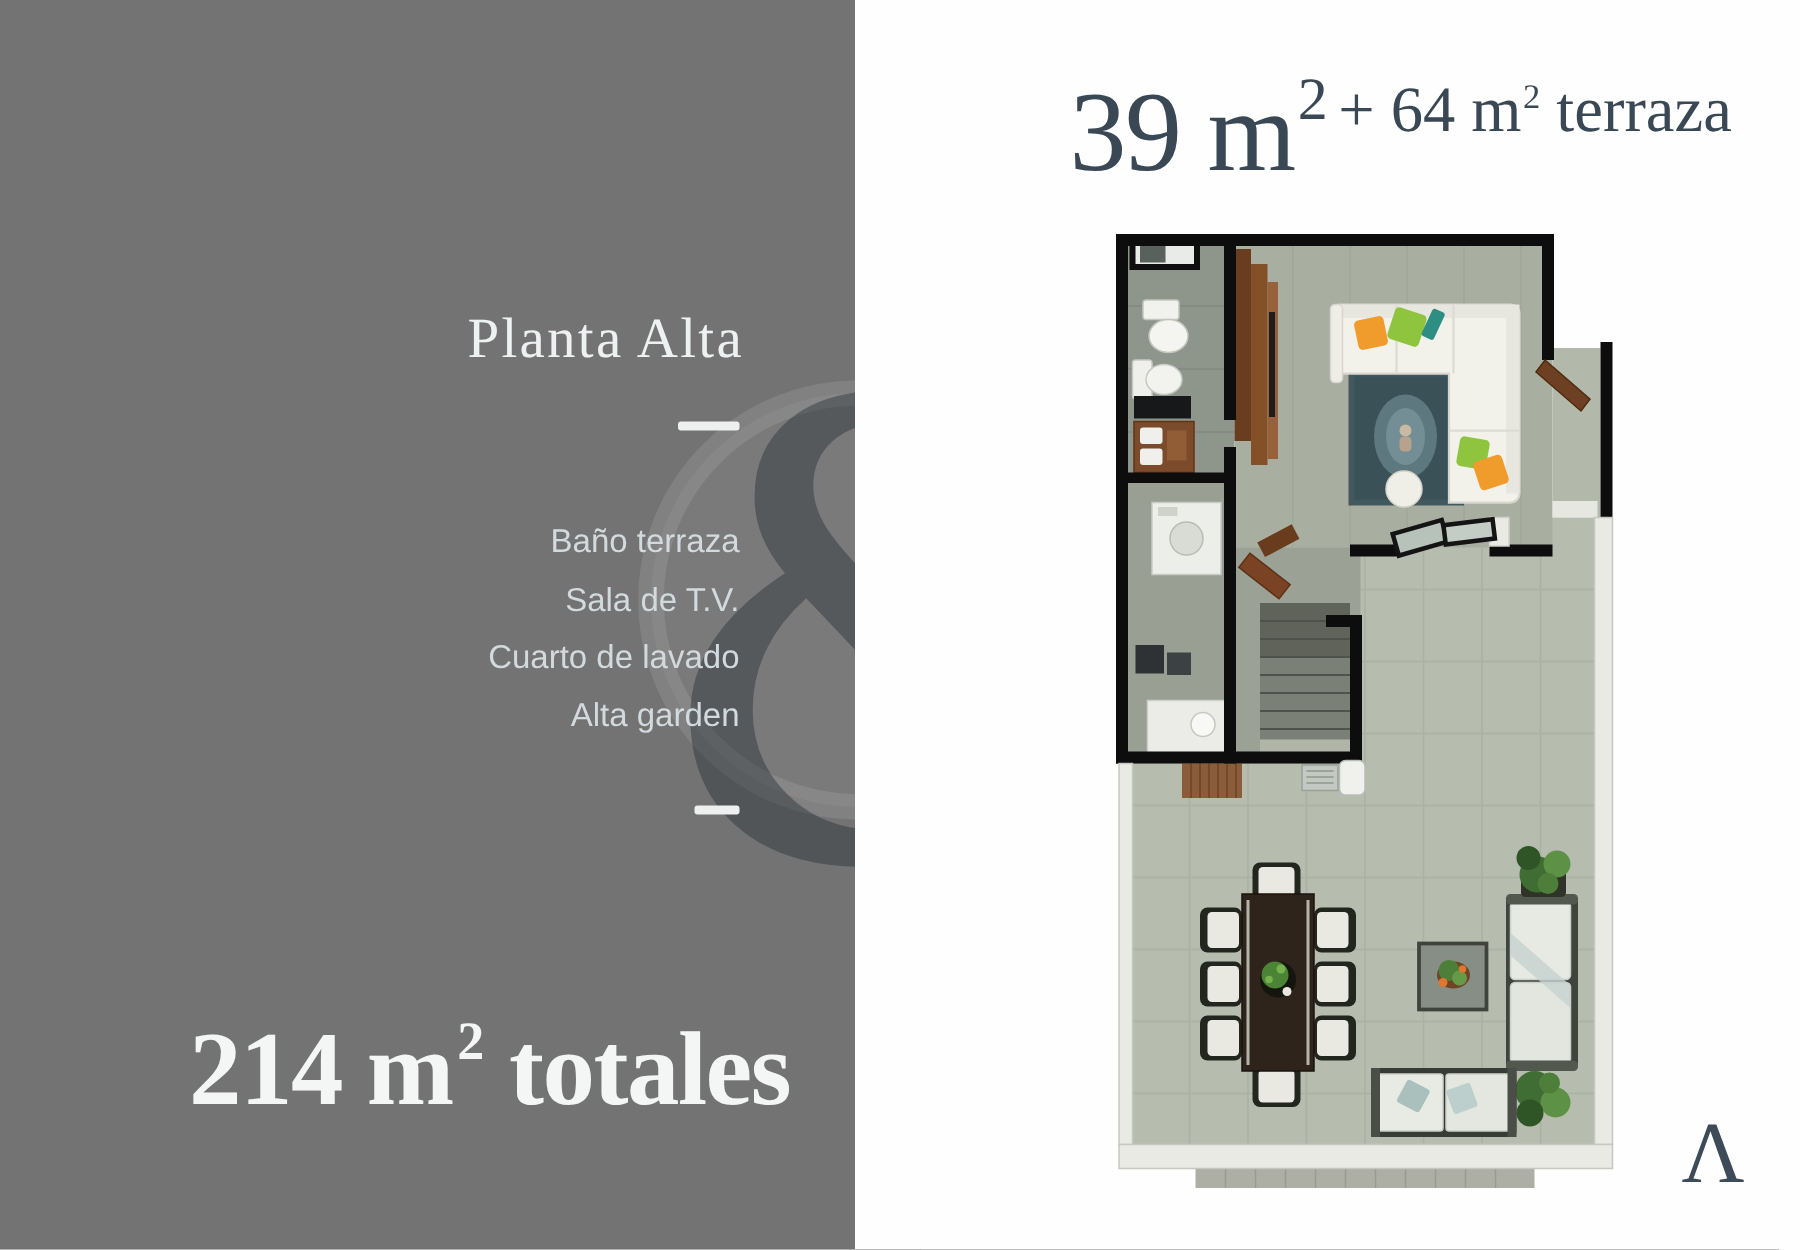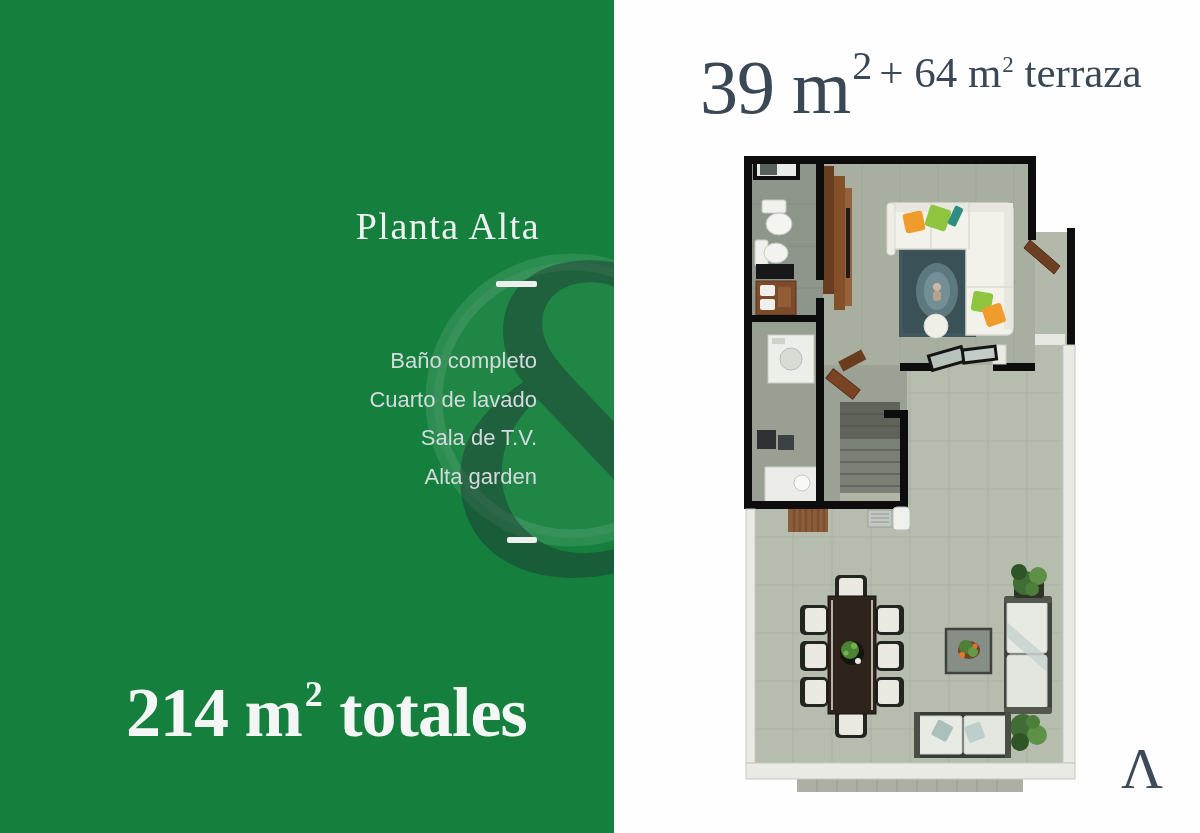--- a/index.html
+++ b/index.html
@@ -1,36 +1,36 @@
 <!DOCTYPE html>
 <html><head>
 <meta charset="utf-8">
 <style>
   html,body{margin:0;padding:0;background:#888;}
   #root{position:relative;width:1200px;height:833px;background:#fefefe;overflow:hidden;
         font-family:"Liberation Serif",serif;}
 
   
-  .left-panel{position:absolute;left:0;top:0;width:614px;height:833px;background:#15803d;overflow:hidden;}
+  .left-panel{position:absolute;left:0;top:0;width:570px;height:833px;background:#737373;overflow:hidden;}
   .wm-svg{position:absolute;left:0;top:0;}
   .panel-title{position:absolute;top:207px;right:74px;font-size:38px;line-height:1;
                color:#eef1f1;letter-spacing:1.5px;white-space:nowrap;}
   .dash{position:absolute;height:6px;background:#edf0ef;border-radius:2px;}
   .dash-1{top:281px;right:77px;width:41px;}
   .dash-2{top:537px;right:77px;width:30px;}
   .features{position:absolute;top:342px;right:77px;text-align:right;
             font-family:"Liberation Sans",sans-serif;font-weight:300;color:#d3dadd;}
   .feature{font-size:22px;line-height:38.6px;white-space:nowrap;}
   .total-area{position:absolute;left:126px;top:676px;font-size:70px;line-height:1;
               color:#f4f6f5;letter-spacing:-1px;white-space:nowrap;font-weight:bold;}
   .total-area sup{font-size:36px;vertical-align:30px;margin-left:3px;letter-spacing:0;}
 
   
   .right-panel{position:absolute;left:614px;top:0;width:586px;height:833px;background:#fefefe;}
-  .area-title{position:absolute;left:86px;top:46px;color:#3a4855;white-space:nowrap;line-height:1;}
+  .area-title{position:absolute;left:99px;top:46px;color:#3a4855;white-space:nowrap;line-height:1;}
   .at-big{font-size:76px;letter-spacing:-1px;}
   .at-big sup{font-size:40px;vertical-align:34px;margin-left:2px;}
   .at-small{font-size:43px;vertical-align:26px;margin-left:8px;}
   .at-small sup{font-size:23px;vertical-align:15px;margin-left:1px;}
   .brand{position:absolute;left:507px;top:740px;font-size:58px;line-height:1;color:#3d4b59;}
   .plan{position:absolute;left:128px;top:152px;}
 </style>
 </head>
 <body>
 
@@ -41,23 +41,23 @@
     <svg class="wm-svg" width="614" height="833">
       <circle cx="572" cy="400" r="138" fill="rgba(255,255,255,0.05)" stroke="rgba(255,255,255,0.10)" stroke-width="17"></circle>
       <text x="430" y="572" font-size="420" font-family="DejaVu Serif, serif" fill="rgba(30,39,48,0.40)">&amp;</text>
     </svg>
 
     <h1 class="panel-title" style="margin:0;font-weight:normal;">Planta Alta</h1>
 
     <div class="dash dash-1"></div>
 
     <div class="features">
-      <div class="feature">Baño completo</div>
+      <div class="feature">Baño terraza</div>
+      <div class="feature">Sala de T.V.</div>
       <div class="feature">Cuarto de lavado</div>
-      <div class="feature">Sala de T.V.</div>
       <div class="feature">Alta garden</div>
     </div>
 
     <div class="dash dash-2"></div>
 
     <div class="total-area">
       <span>214 m</span><sup>2</sup><span> totales</span>
     </div>
   </section>
 

